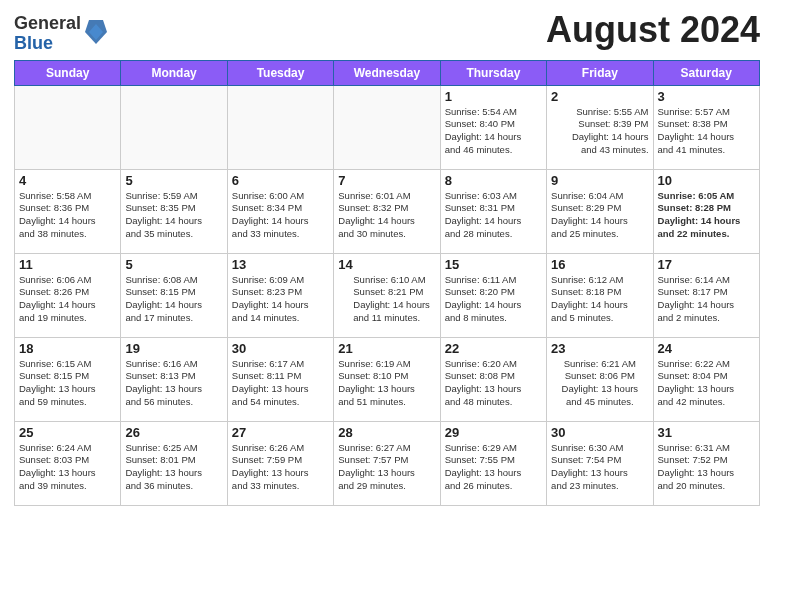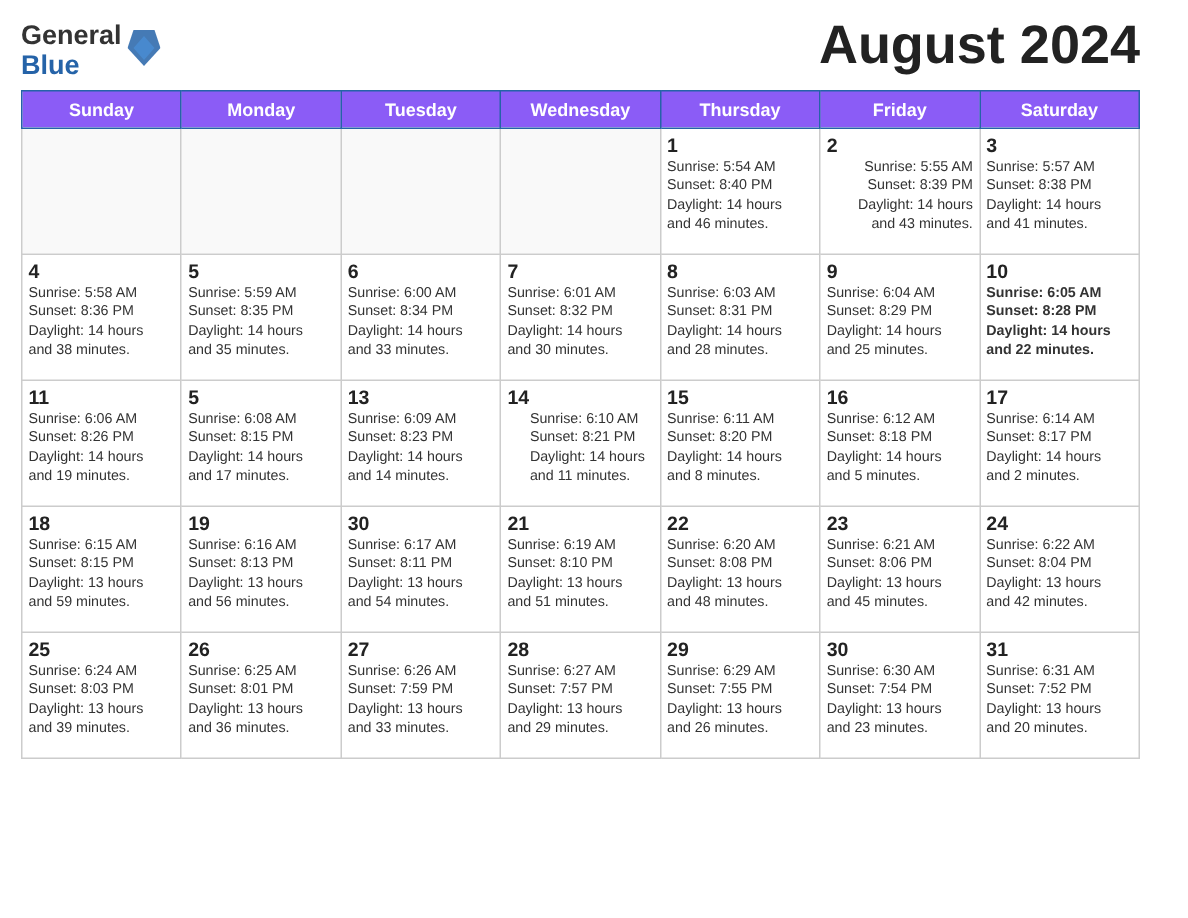--- a/index.html
+++ b/index.html
@@ -284,21 +284,21 @@
           </td>
           <td class="cal-cell">
             <div class="day-num">22</div>
             <div class="cell-text" style="white-space: pre-line;">Sunrise: 6:20 AM
 Sunset: 8:08 PM
 Daylight: 13 hours
 and 48 minutes.</div>
           </td>
           <td class="cal-cell">
             <div class="day-num">23</div>
-            <div class="cell-text" style="white-space: pre-line;">Sunrise: 6:21 AM
+            <div class="cell-text" style="white-space: pre-line; text-align: center;">Sunrise: 6:21 AM
 Sunset: 8:06 PM
 Daylight: 13 hours
 and 45 minutes.</div>
           </td>
           <td class="cal-cell">
             <div class="day-num">24</div>
             <div class="cell-text" style="white-space: pre-line;">Sunrise: 6:22 AM
 Sunset: 8:04 PM
 Daylight: 13 hours
 and 42 minutes.</div>

